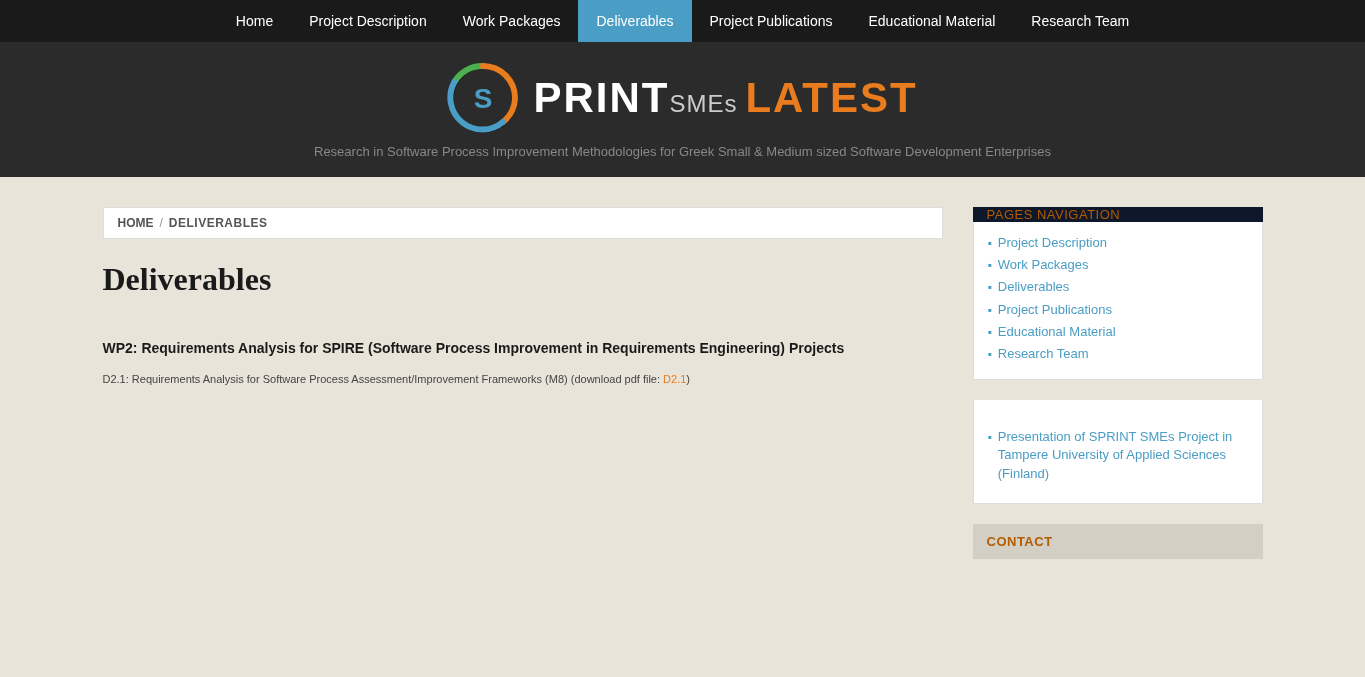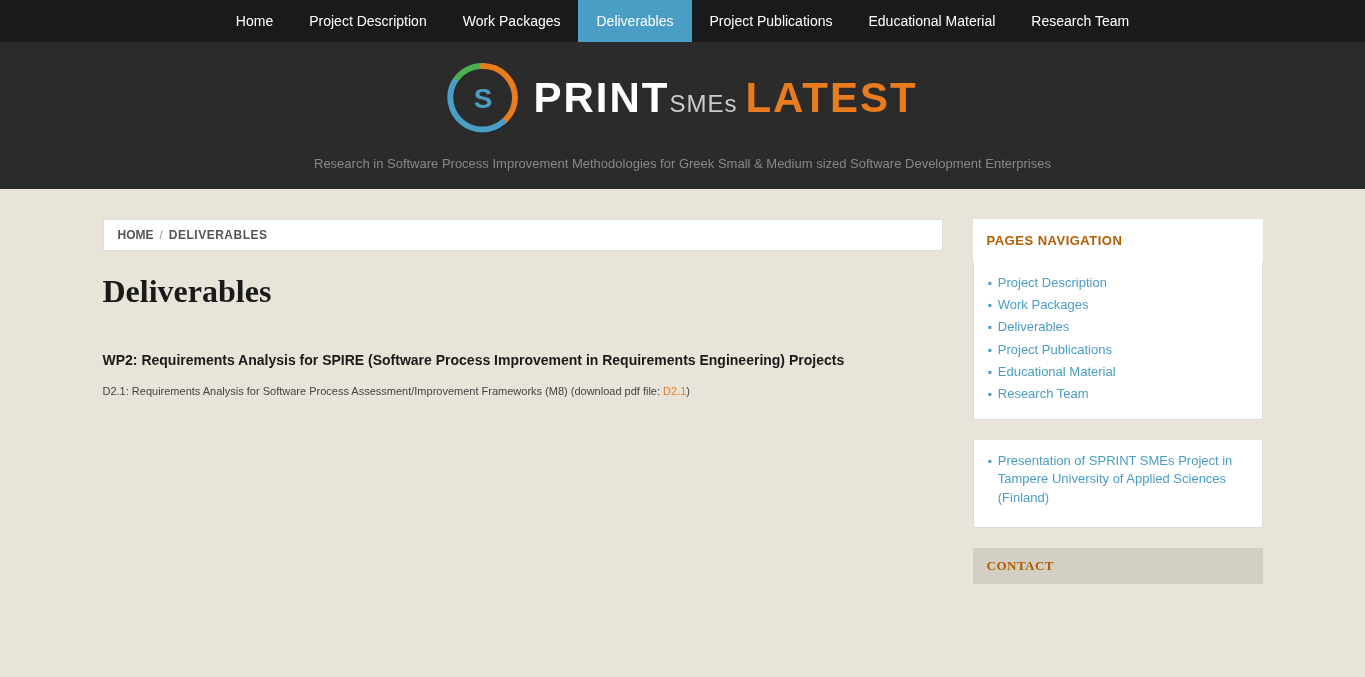--- a/index.html
+++ b/index.html
@@ -15,21 +15,21 @@
     }
     nav ul li.active a { background: #4a9dc4; color: #fff; }
 
     
     .site-header { background: #2b2b2b; padding: 20px 0 18px; text-align: center; }
     .logo-area { display: flex; align-items: center; justify-content: center; gap: 14px; }
     .logo-text { display: flex; align-items: baseline; gap: 0; }
     .logo-print { font-size: 42px; font-weight: bold; color: #fff; letter-spacing: 2px; text-align: center; }
     .logo-smes { font-size: 24px; font-weight: normal; color: #ccc; letter-spacing: 1px; }
     .logo-project { font-size: 42px; font-weight: bold; color: #e87c1e; letter-spacing: 2px; margin-left: 8px; }
-    .site-tagline { color: #888; font-size: 13px; margin-top: 22px; }
+    .site-tagline { color: #888; font-size: 13px; margin-top: 10px; }
 
     
     .main-container { max-width: 1200px; margin: 0 auto; padding: 30px 20px; display: flex; gap: 30px; }
 
     
     .content-area { flex: 1; }
 
     
     .breadcrumb {
       background: #fff; border: 1px solid #ddd;
@@ -48,42 +48,42 @@
     .wp-title { font-size: 14px; font-weight: bold; color: #1a1a1a; line-height: 1.5; margin-bottom: 12px; margin-top: 40px; }
     .deliverable-item { font-size: 11px; color: #444; line-height: 1.6; margin-bottom: 10px; }
     .deliverable-item a { color: #e87c1e; text-decoration: none; }
 
     
     .sidebar { width: 290px; flex-shrink: 0; }
 
     .sidebar-widget { margin-bottom: 20px; }
 
     .widget-title {
-      background: #ffffff; color: #b35c00;
-      padding: 14px 14px; font-size: 13px; font-weight: bold;
+      background: #0f172a; color: #b35c00;
+      padding: 0 14px; font-size: 13px; font-weight: normal;
       letter-spacing: 0.5px; text-transform: uppercase;
       margin-bottom: 0;
     }
 
     .widget-body { background: #fff; border: 1px solid #ddd; border-top: none; padding: 12px 14px; }
 
     .widget-nav-list { list-style: none; }
     .widget-nav-list li { margin-bottom: 4px; display: flex; align-items: flex-start; gap: 6px; }
     .widget-nav-list li::before { content: "▪"; color: #4a9dc4; font-size: 12px; margin-top: 2px; flex-shrink: 0; }
     .widget-nav-list li a { color: #4a9dc4; text-decoration: none; font-size: 13px; line-height: 1.4; }
 
     .widget-news-list { list-style: none; }
-    .widget-news-list li { margin-bottom: 8px; display: flex; align-items: flex-start; gap: 6px; }
+    .widget-news-list li { margin-bottom: 8px; display: flex; align-items: flex-start; gap: 6px; margin-top: 16px; }
     .widget-news-list li::before { content: "▪"; color: #4a9dc4; font-size: 12px; margin-top: 2px; flex-shrink: 0; }
     .widget-news-list li a { color: #4a9dc4; text-decoration: none; font-size: 13px; line-height: 1.4; }
 
     .contact-widget-title {
       background: #d4cfc5; color: #b35c00;
       padding: 10px 14px; font-size: 13px; font-weight: bold;
-      letter-spacing: 0.5px; text-transform: uppercase; font-family: Liberation Serif, serif;
+      letter-spacing: 0.5px; text-transform: uppercase;
     }
 
     
     .logo-svg { width: 72px; height: 72px; }
 
     
     ::-webkit-scrollbar { width: 6px; }
     ::-webkit-scrollbar-track { background: #ccc; }
     ::-webkit-scrollbar-thumb { background: #888; }
   </style>

